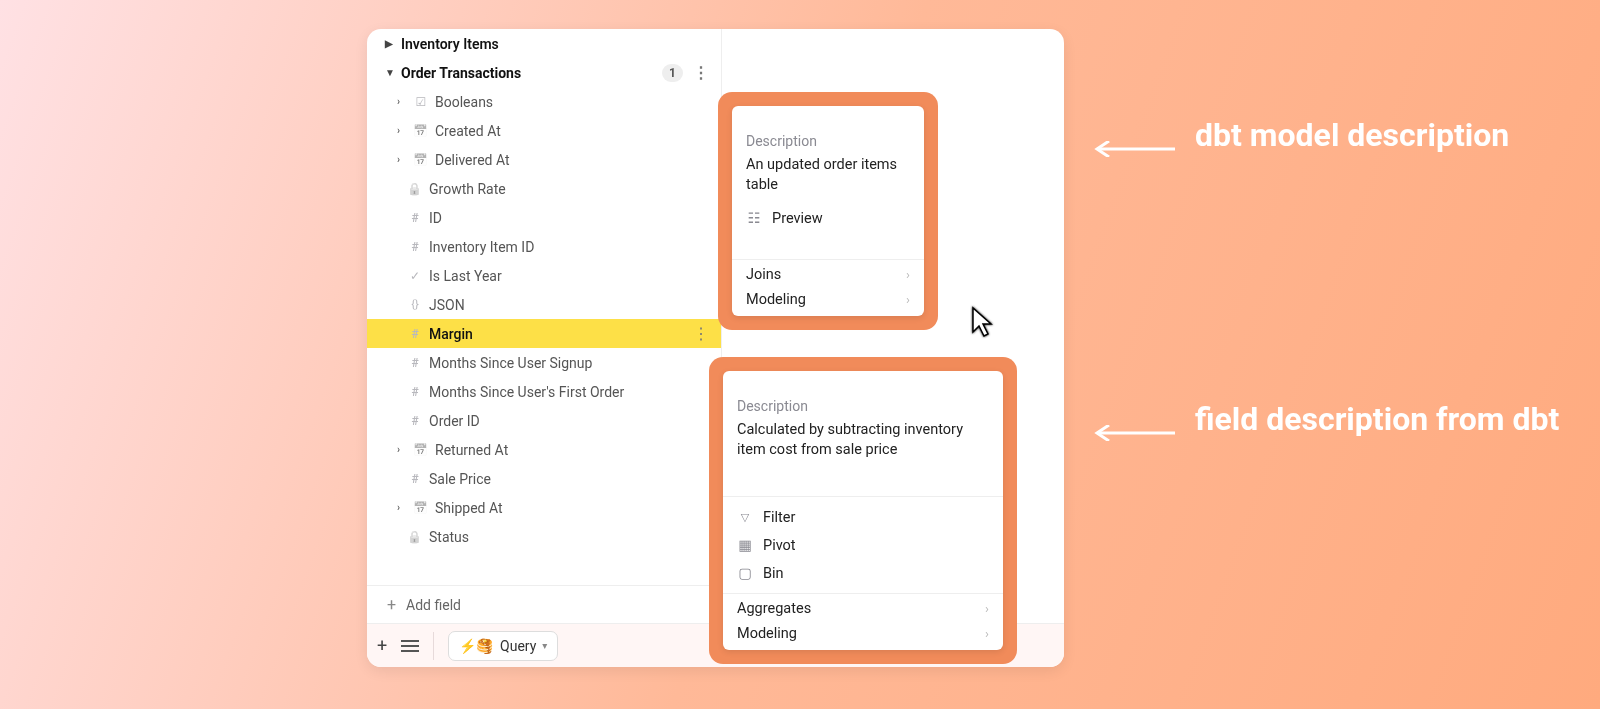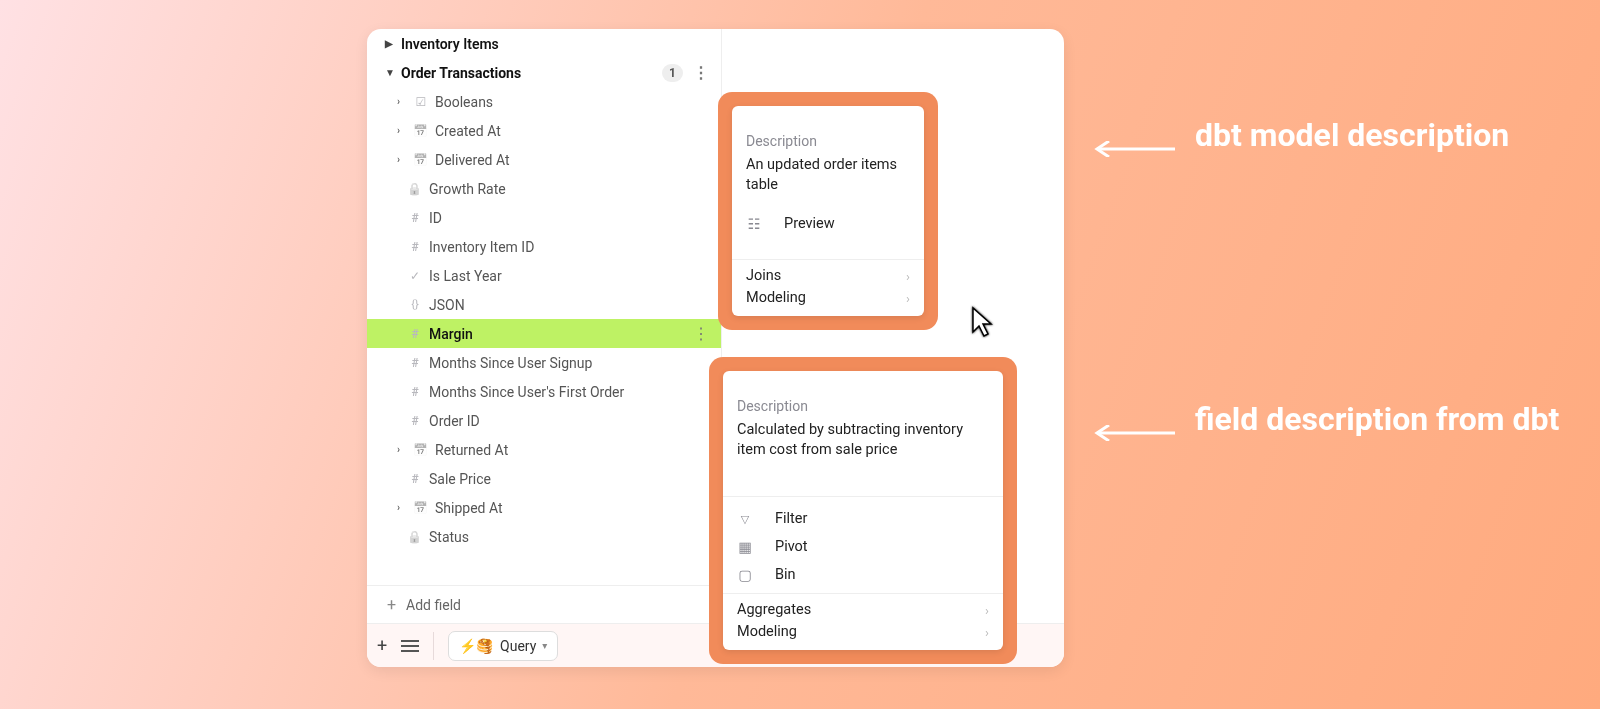--- a/index.html
+++ b/index.html
@@ -38,21 +38,21 @@
     display: flex; align-items: center;
     height: 29px;
     padding: 0 8px 0 20px;
     gap: 6px;
     cursor: default;
   }
   .tree-row.top { font-weight: 600; padding-left: 18px; }
   .tree-row.expanded { font-weight: 700; }
   .tree-row.nested { padding-left: 30px; }
   .tree-row.leaf { padding-left: 40px; }
-  .tree-row.selected { background: #bef264; }
+  .tree-row.selected { background: #fde047; }
   .tree-row .caret { width: 10px; font-size: 10px; color:#444; }
   .tree-row .ic { width: 16px; height:16px; display:flex; align-items:center; justify-content:center; color:#b8b8bd; font-size:12px; }
   .tree-row .label { flex: 1; color:#111; }
   .tree-row.leaf .label,
   .tree-row.nested .label { color:#555; }
   .tree-row.selected .label { color:#111; font-weight:500; }
 
   .badge {
     background:#eee; color:#555; font-size:12px;
     border-radius:10px; padding:0 7px; line-height:18px;
@@ -96,21 +96,21 @@
     background:#fff;
     border-radius:6px;
     box-shadow:0 2px 6px rgba(0,0,0,0.1);
     font-size:14.5px; color:#222;
   }
   .card-section { padding:27px 14px; }
   .card-title { color:#8a8a92; font-size:14px; margin-bottom:6px; }
   .card-desc { color:#222; font-size:14.5px; line-height:1.35; margin-bottom:10px; }
   .card-divider { height:1px; background:#eee; }
   .card-row {
-    display:flex; align-items:flex-end; gap:22px;
+    display:flex; align-items:center; gap:10px;
     padding:4px 14px; height:28px;
     font-size:14.5px; color:#222; cursor:pointer;
   }
   .card-row .ric { width:16px; height:16px; display:flex; align-items:center; justify-content:center; color:#8a8a92; }
   .card-row .rarrow { margin-left:auto; font-size:13px; color:#bbb; }
 
   .callout-1 { left:718px; top:92px;  width:220px; }
   .callout-2 { left:709px; top:357px; width:308px; }
 
   

